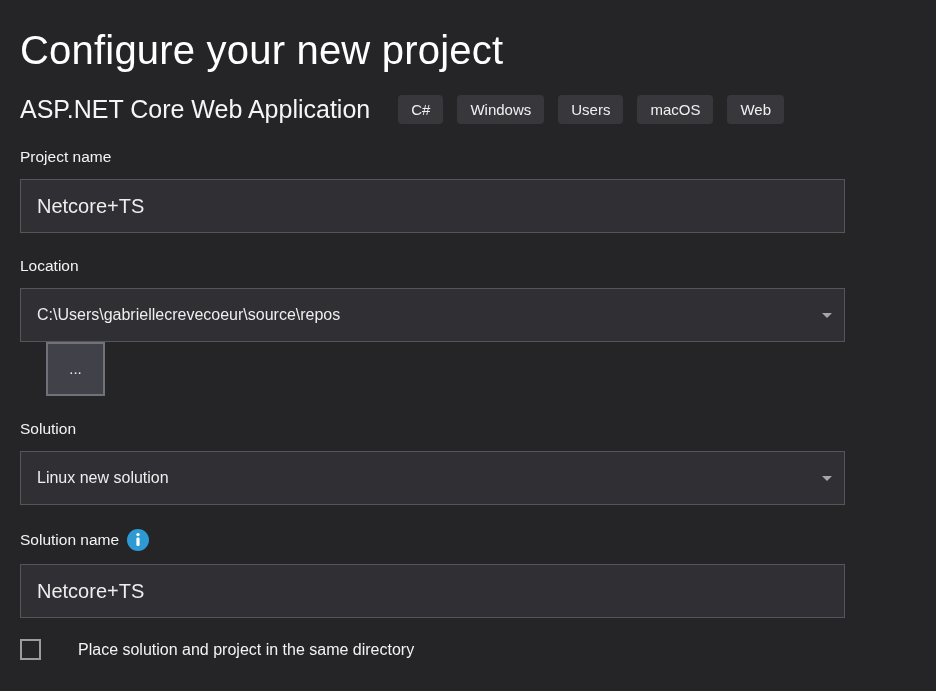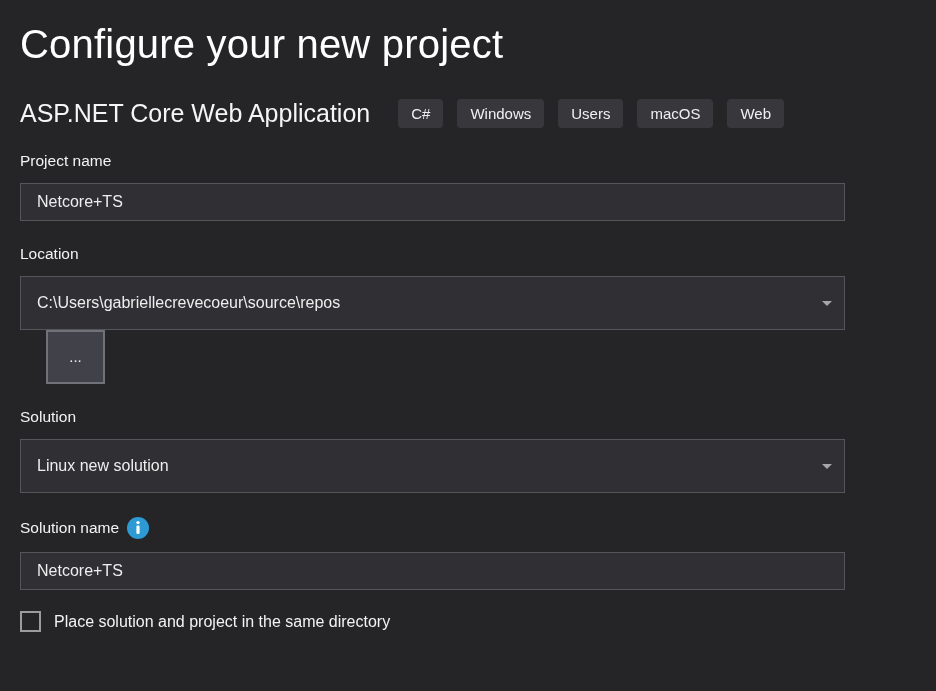--- a/index.html
+++ b/index.html
@@ -10,27 +10,27 @@
     color: #f1f1f1;
     overflow: hidden;
   }
   .container { padding: 12px 20px 0 20px; width: 936px; }
 
   .page-title {
     font-size: 40px;
     font-weight: 300;
     color: #ffffff;
     letter-spacing: 0.2px;
-    margin-top: 10px;
+    margin-top: 16px;
   }
 
   .subtitle-row {
     display: flex;
     align-items: center;
-    margin-top: 32px;
+    margin-top: 22px;
   }
   .template-name {
     font-size: 25px;
     font-weight: 300;
     color: #f5f5f5;
   }
   .tags { display: flex; align-items: center; margin-left: 28px; gap: 14px; }
   .tag {
     background: #38383c;
     color: #f0f0f0;
@@ -46,27 +46,27 @@
     display: flex;
     align-items: center;
     gap: 8px;
   }
   .label-project { margin-top: 24px; }
   .label-std { margin-top: 24px; }
 
   .text-input {
     display: block;
     width: 825px;
-    height: 38px;
+    height: 54px;
     margin-top: 13px;
     background: #2f2f34;
     border: 1px solid #55555c;
     color: #eeeeee;
     font-family: "Liberation Sans", sans-serif;
-    font-size: 16px;
+    font-size: 20px;
     padding: 0 16px;
     outline: none;
   }
 
   .combo-row { display: flex; align-items: flex-start; margin-top: 13px; flex-direction: column; }
   .combo {
     position: relative;
     width: 825px;
     height: 54px;
     background: #2f2f34;
@@ -122,21 +122,21 @@
     gap: 13px;
   }
   .checkbox {
     width: 21px;
     height: 21px;
     border: 2px solid #9c9c9c;
     background: transparent;
     flex: 0 0 auto;
     cursor: pointer;
   }
-  .checkbox-label { font-size: 16px; color: #f3f3f3; }
+  .checkbox-label { font-size: 16px; color: #f3f3f3; margin-left: 24px; }
 </style>
 </head>
 <body>
 
 <div class="container">
 
   <h1 class="page-title">Configure your new project</h1>
 
   <div class="subtitle-row">
     <span class="template-name">ASP.NET Core Web Application</span>

